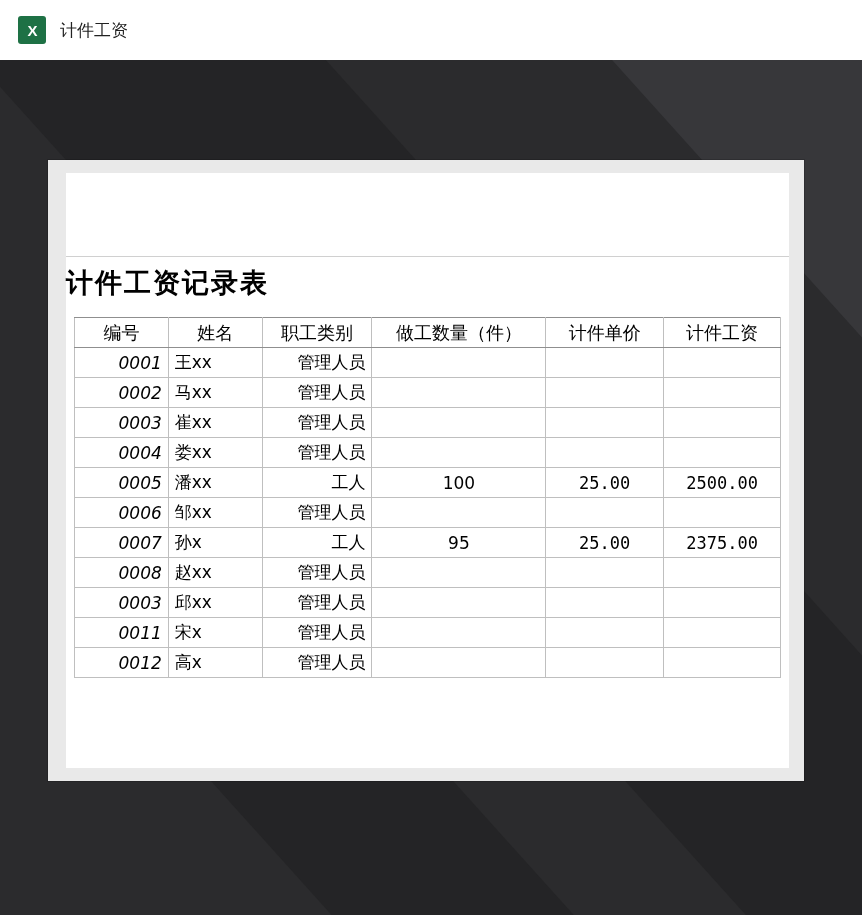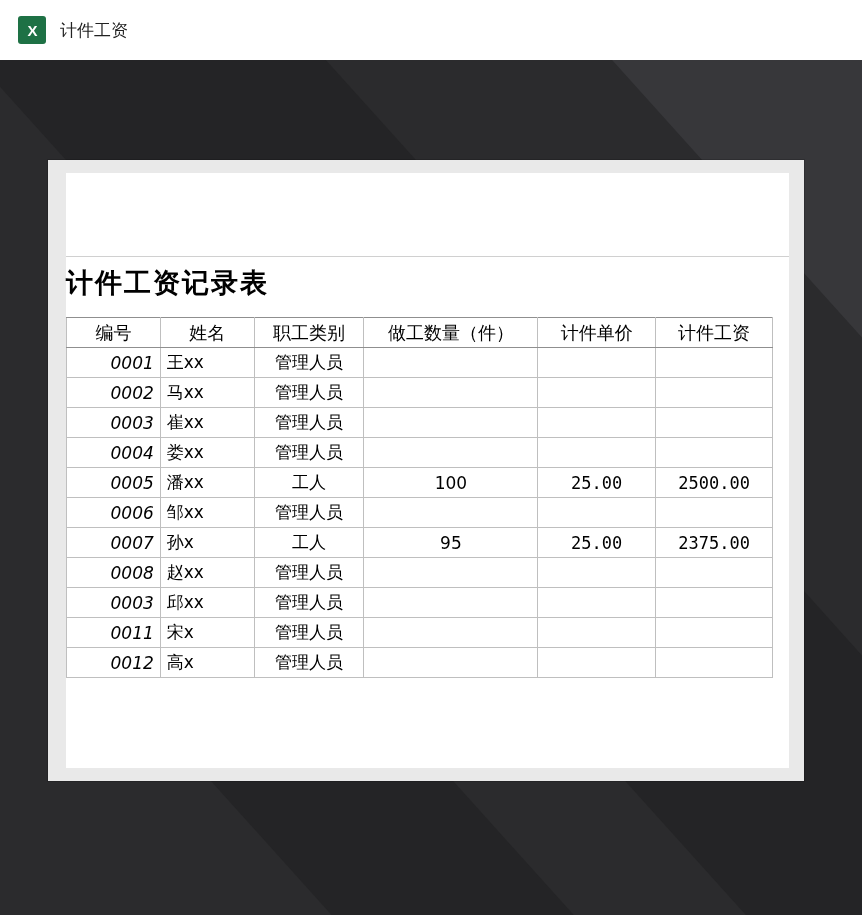--- a/index.html
+++ b/index.html
@@ -114,21 +114,21 @@
     text-align: left;
     font-size: 27px;
     font-weight: bold;
     color: #000000;
     font-family: "DejaVu Sans", sans-serif;
     letter-spacing: 2px;
   }
   
   table.wage {
     position: absolute;
-    left: 0;
+    left: 8px;
     top: 144px;
     width: 707px;
     border-collapse: collapse;
     font-family: "DejaVu Sans", sans-serif;
   }
   table.wage th, table.wage td {
     border: 1px solid #bfbfbf;
     height: 30px;
     font-size: 17px;
     font-weight: normal;
@@ -145,21 +145,21 @@
   }
   col.c-id     { width: 94px; }
   col.c-name   { width: 94px; }
   col.c-type   { width: 110px; }
   col.c-qty    { width: 174px; }
   col.c-price  { width: 118px; }
   col.c-wage   { width: 117px; }
 
   td.id    { text-align: right; font-style: italic; }
   td.name  { text-align: left; }
-  td.type  { text-align: center; }
+  td.type  { text-align: right; }
   td.qty   { text-align: center; }
   td.price { text-align: center; font-family: "DejaVu Sans Mono", monospace; font-size: 15px; }
   td.wage  { text-align: center; font-family: "DejaVu Sans Mono", monospace; font-size: 15px; }
 </style>
 </head>
 <body>
 
 <div class="page">
 
   <div class="header">

